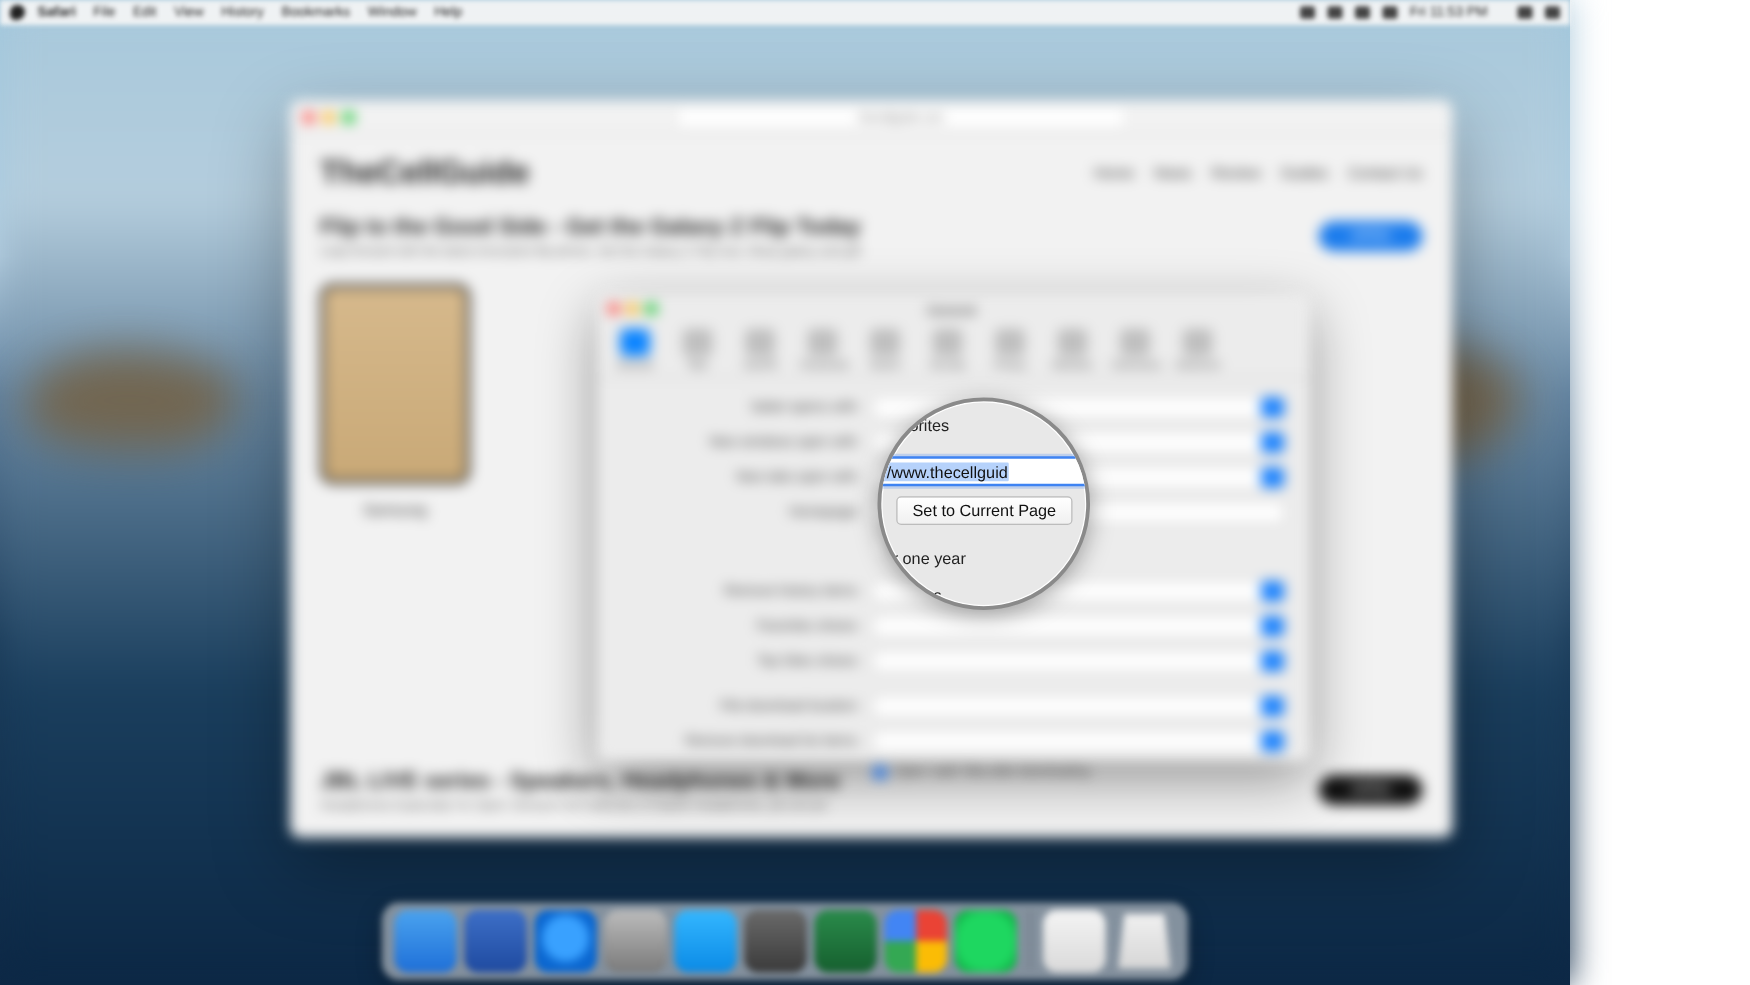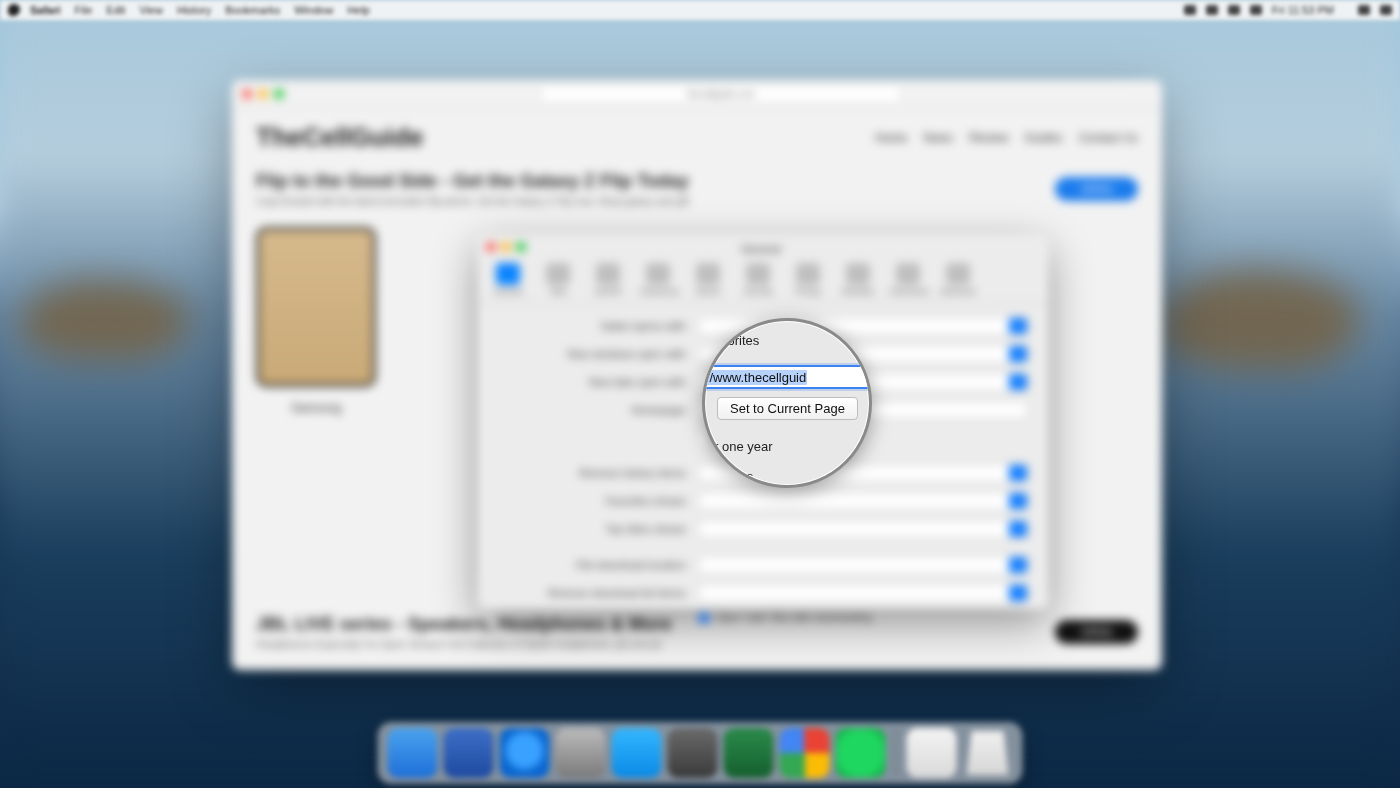--- a/index.html
+++ b/index.html
@@ -1,19 +1,19 @@
 <!DOCTYPE html>
 <html><head>
 <meta charset="utf-8">
 <style>
   * { margin: 0; padding: 0; box-sizing: border-box; font-family: -apple-system, "Helvetica Neue", Arial, sans-serif; }
   html, body { width: 1400px; height: 788px; overflow: hidden; }
   .desktop {
     position: relative;
-    width: 1400px; height: 788px;
+    width: 1256px; height: 788px;
     background: linear-gradient(to bottom, #9fc6dc 0%, #a8cbe0 18%, #b6d1e4 26%, #5e7e9c 40%, #1a3a58 65%, #0d2846 100%);
     filter: blur(0px);
   }
   .bg-blur {
     position: absolute; inset: 0;
     background: linear-gradient(to bottom, #a7c8db 0%, #b4cddd 20%, #6988a2 40%, #1a3e5d 70%, #0b2744 100%);
     filter: blur(14px);
   }
   .island {
     position: absolute;

